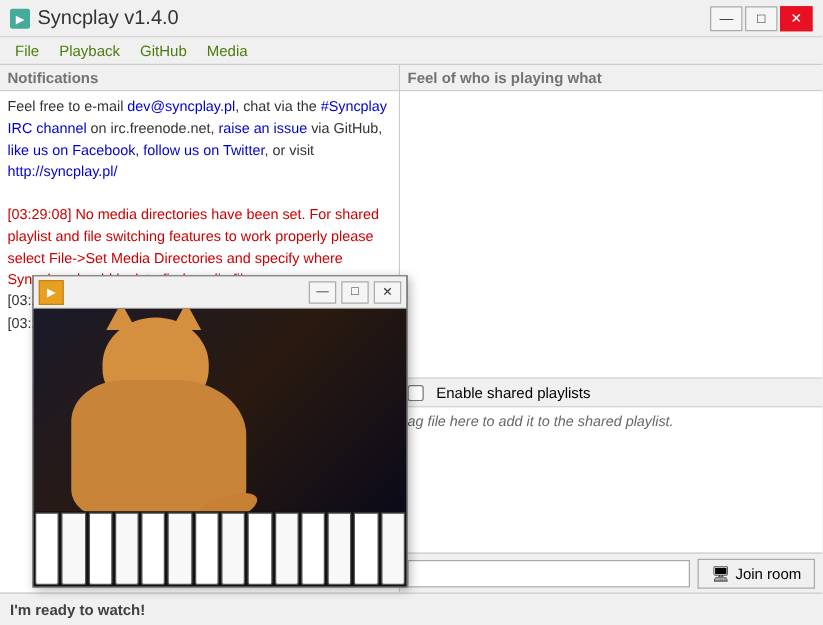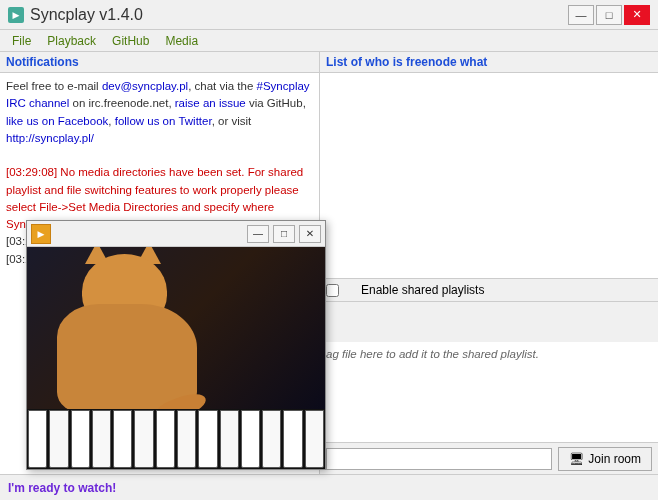--- a/index.html
+++ b/index.html
@@ -79,21 +79,21 @@
       height: 100%;
       display: flex;
       align-items: center;
     }
     .panel-header {
       background: #f0f0f0;
       padding: 3px 6px;
       font-size: 12px;
       font-weight: bold;
       border-bottom: 1px solid #ccc;
-      color: #1d4ed8;
+      color: #737373;
     }
     .notifications-area {
       flex: 1;
       padding: 5px 6px;
       font-size: 11.5px;
       line-height: 1.5;
       overflow-y: auto;
       background: white;
       color: #333;
     }
@@ -129,21 +129,21 @@
 
     
     .status-bar {
       height: 26px;
       background: #f0f0f0;
       border-top: 1px solid #ccc;
       display: flex;
       align-items: center;
       padding: 0 8px;
       font-size: 12px;
-      color: #6d28d9;
+      color: #404040;
       font-weight: bold;
     }
 
     
     .video-popup {
       position: absolute;
       left: 26px;
       top: 220px;
       width: 300px;
       height: 250px;
@@ -307,31 +307,30 @@
     .shared-playlist-section {
       border-top: 1px solid #ccc;
     }
     .playlist-row {
       padding: 4px 6px;
       background: #f0f0f0;
       border-bottom: 1px solid #ccc;
       display: flex;
       align-items: center;
       font-size: 12px;
-      gap: 22px;
+      gap: 10px;
     }
     .playlist-dropzone {
-      height: 100px;
+      height: 116px;
       background: white;
       padding: 6px;
       font-size: 11.5px;
       color: #666;
       font-style: italic;
       overflow: hidden;
-      margin-top: 40px;
     }
     .bottom-input-row {
       height: 32px;
       display: flex;
       align-items: center;
       padding: 3px 6px;
       gap: 6px;
       background: #f0f0f0;
       border-top: 1px solid #ccc;
     }
@@ -369,21 +368,21 @@
         <br><br>
         <span class="notif-error">[03:29:08] No media directories have been set. For shared playlist and file switching features to work properly please select File-&gt;Set Media Directories and specify where Syncplay should look to find media files.</span>
         <br>
         <span class="notif-normal">[03:29:11] Syncplay is up to date</span>
         <br>
         <span class="notif-normal">[03:29:11] Attempting to connect to syncplay.pl:8996</span>
       </div>
     </div>
 
     <div class="right-col">
-      <div class="panel-header">List of who is freenode what</div>
+      <div class="panel-header">Feel of who is playing what</div>
       <div class="who-playing-area"></div>
       <div class="shared-playlist-section">
         <div class="playlist-row">
           <input type="checkbox" style="">
           <span>Enable shared playlists</span>
         </div>
         <div class="playlist-dropzone">
           <span>ag file here to add it to the shared playlist.</span>
         </div>
       </div>

